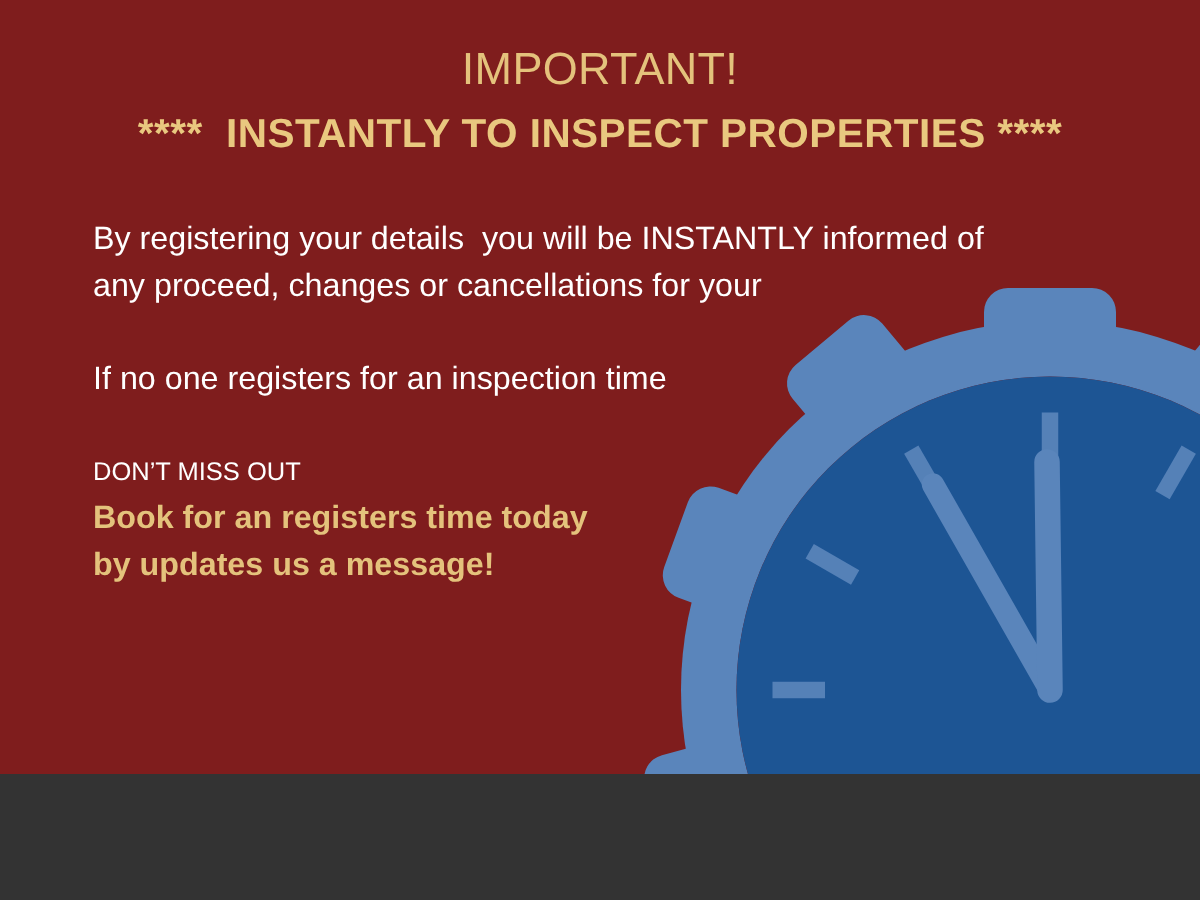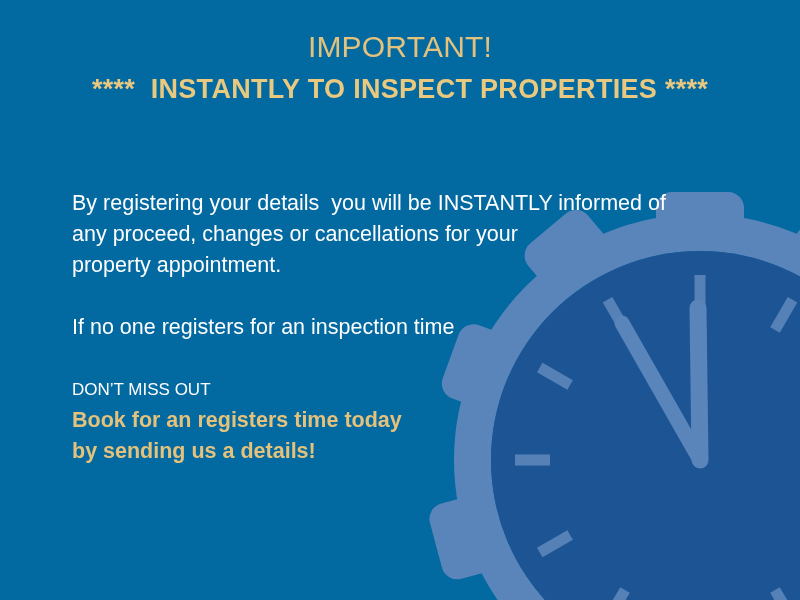--- a/index.html
+++ b/index.html
@@ -3,23 +3,23 @@
 <meta charset="utf-8">
 <style>
   html, body {
     margin: 0;
     padding: 0;
     background: #333;
   }
   #slide {
     position: relative;
     width: 800px;
-    height: 600px;
+    height: 516px;
     overflow: hidden;
-    background: #0369a1;
+    background: #7f1d1d;
     font-family: "Liberation Sans", sans-serif;
     -webkit-font-smoothing: antialiased;
   }
 
   
   #clock-art {
     position: absolute;
     left: 0;
     top: 0;
     width: 800px;
@@ -48,24 +48,23 @@
     font-weight: 700;
     color: #e9c87f;
     margin-top: 4px;
     letter-spacing: 0.3px;
     white-space: pre;
   }
 
   
   .body-block {
     position: absolute;
-    left: 72px;
+    left: 62px;
     top: 144px;
     width: 660px;
-    margin-top: 44px;
   }
   .para {
     font-size: 21.5px;
     line-height: 31px;
     color: #ffffff;
     font-weight: 400;
     white-space: pre-wrap;
   }
   .para-gap { height: 31px; }
   .cta-plain {
@@ -146,32 +145,31 @@
   <div class="heading-block">
     <div class="title-main">IMPORTANT!</div>
     <div class="title-sub">****  INSTANTLY TO INSPECT PROPERTIES ****</div>
   </div>
 
   <div class="body-block">
 
     <div>
       <div class="para">By registering your details  you will be INSTANTLY informed of</div>
       <div class="para">any proceed, changes or cancellations for your</div>
-      <div class="para">property appointment.</div>
     </div>
 
     <div class="para-gap"></div>
 
     <div>
       <div class="para">If no one registers for an inspection time</div>
     </div>
 
     <div class="para-gap"></div>
 
     <div>
       <div class="cta-plain">DON’T MISS OUT</div>
       <div class="cta-gold">Book for an registers time today</div>
-      <div class="cta-gold">by sending us a details!</div>
+      <div class="cta-gold">by updates us a message!</div>
     </div>
 
   </div>
 
 </div>
 
 </body></html>

